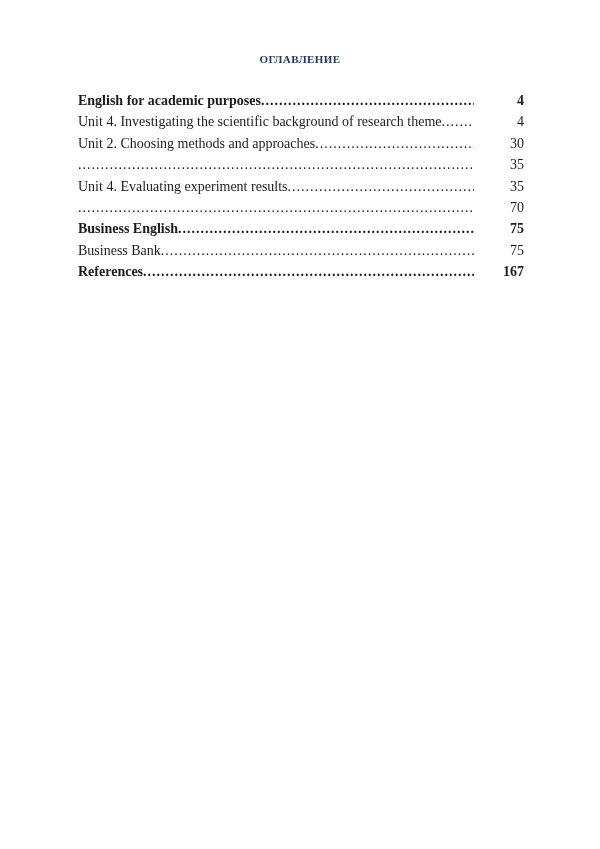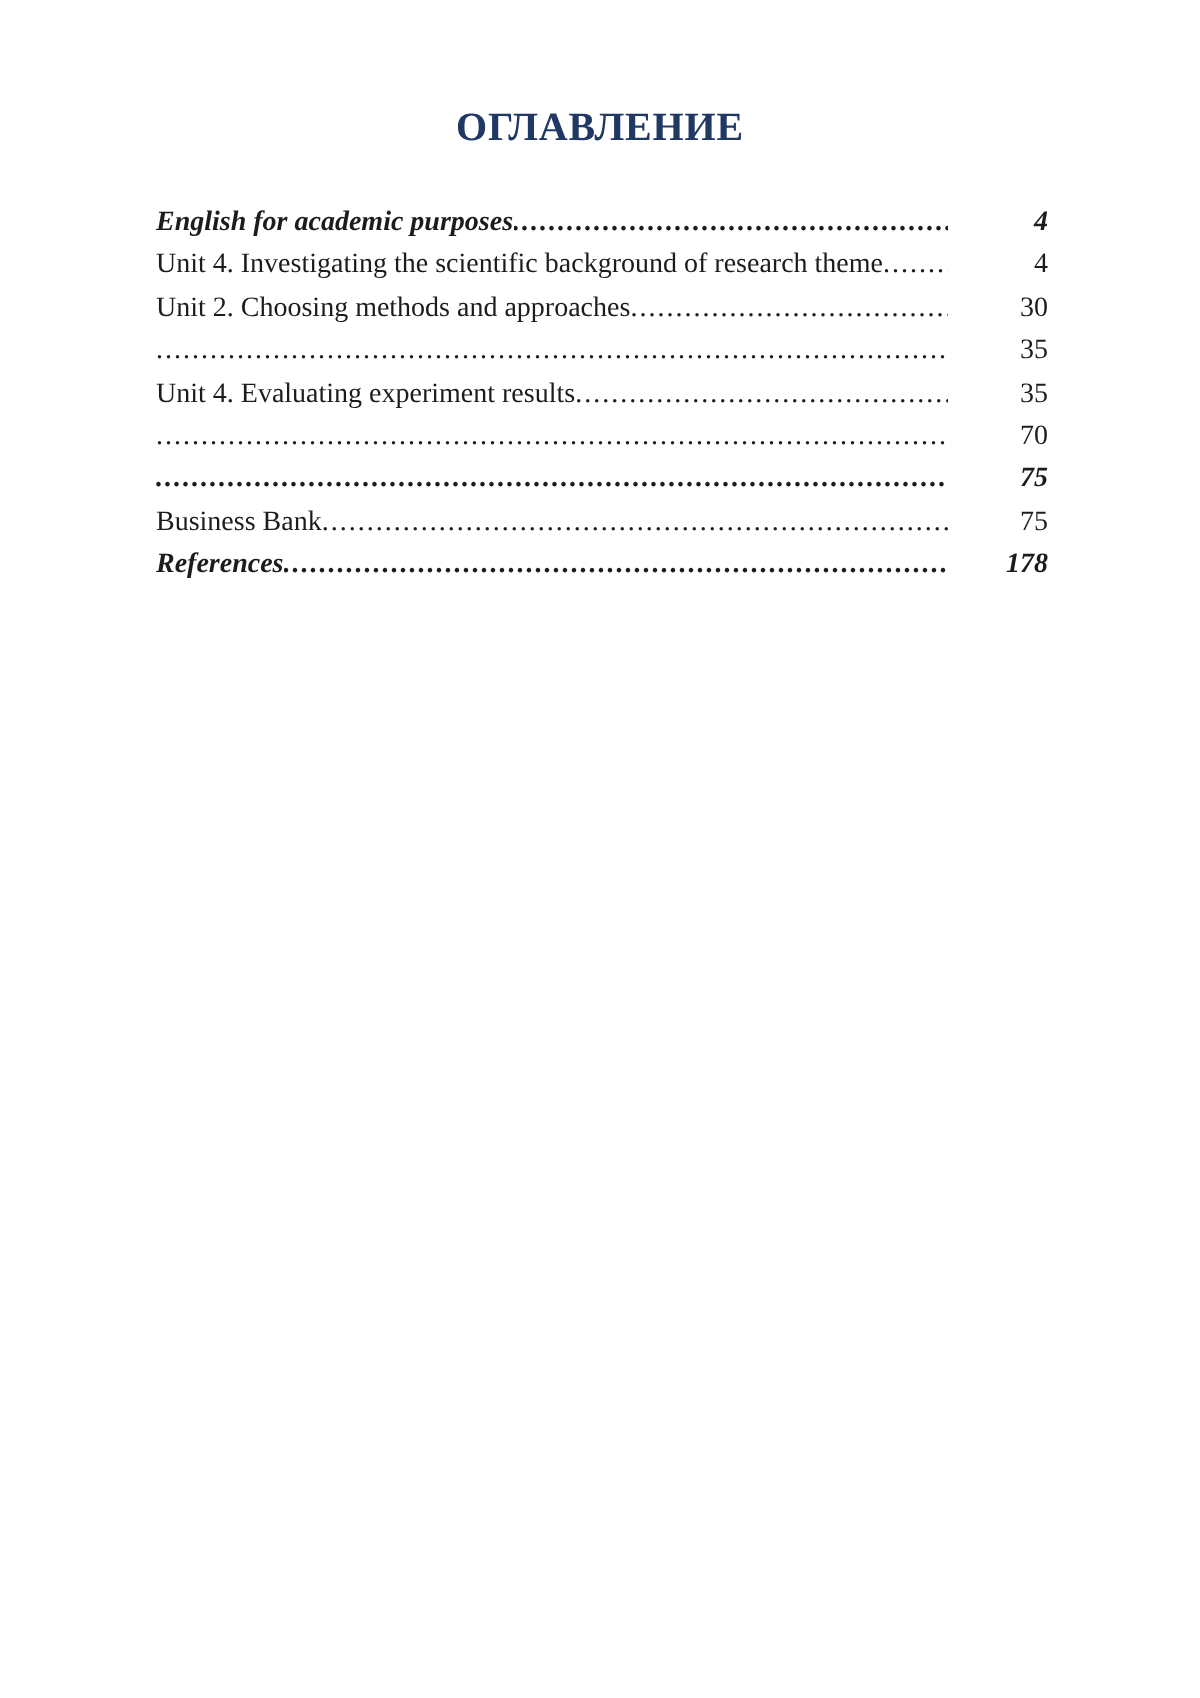--- a/index.html
+++ b/index.html
@@ -14,37 +14,37 @@
   }
   .page {
     width: 600px;
     height: 849px;
     background: #ffffff;
     position: relative;
   }
   .doc-title {
     margin-top: 53px;
     text-align: center;
-    font-size: 20px;
+    font-size: 11px;
     font-weight: bold;
     letter-spacing: 0.4px;
     color: #1f3864;
   }
   .toc {
     margin: 25px 76px 0 78px;
     list-style: none;
   }
   .toc-row {
     display: flex;
     align-items: baseline;
     font-size: 14px;
     line-height: 21.4px;
     white-space: nowrap;
   }
-  .toc-row.bold { font-weight: bold; font-style: italic; }
+  .toc-row.bold { font-weight: bold; }
   .toc-label { flex: 0 0 auto; }
   .toc-dots {
     flex: 1 1 auto;
     overflow: hidden;
     letter-spacing: 1px;
     margin-right: 2px;
   }
   .toc-page {
     flex: 0 0 auto;
     width: 48px;
@@ -97,33 +97,34 @@
       <span class="toc-dots">..........................................................................................................................................................................</span>
       <span class="toc-page">35</span>
     </div>
 
     <div class="toc-row">
       <span class="toc-dots">..........................................................................................................................................................................</span>
       <span class="toc-page">70</span>
     </div>
 
     <div class="toc-row bold">
+      <span class="toc-label">Business English</span>
       <span class="toc-dots">..........................................................................................................................................................................</span>
       <span class="toc-page">75</span>
     </div>
 
     <div class="toc-row">
       <span class="toc-label">Business Bank</span>
       <span class="toc-dots">..........................................................................................................................................................................</span>
       <span class="toc-page">75</span>
     </div>
 
     <div class="toc-row bold">
       <span class="toc-label">References</span>
       <span class="toc-dots">..........................................................................................................................................................................</span>
-      <span class="toc-page">178</span>
+      <span class="toc-page">167</span>
     </div>
 
   </div>
 
   <div class="footer-page-num">3</div>
 
 </div>
 
 </body></html>

